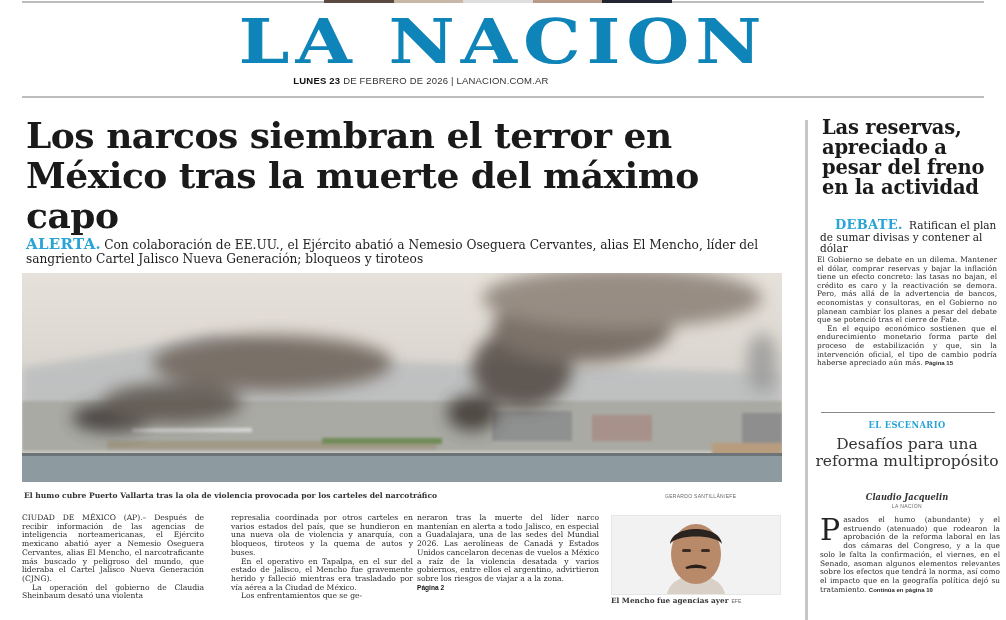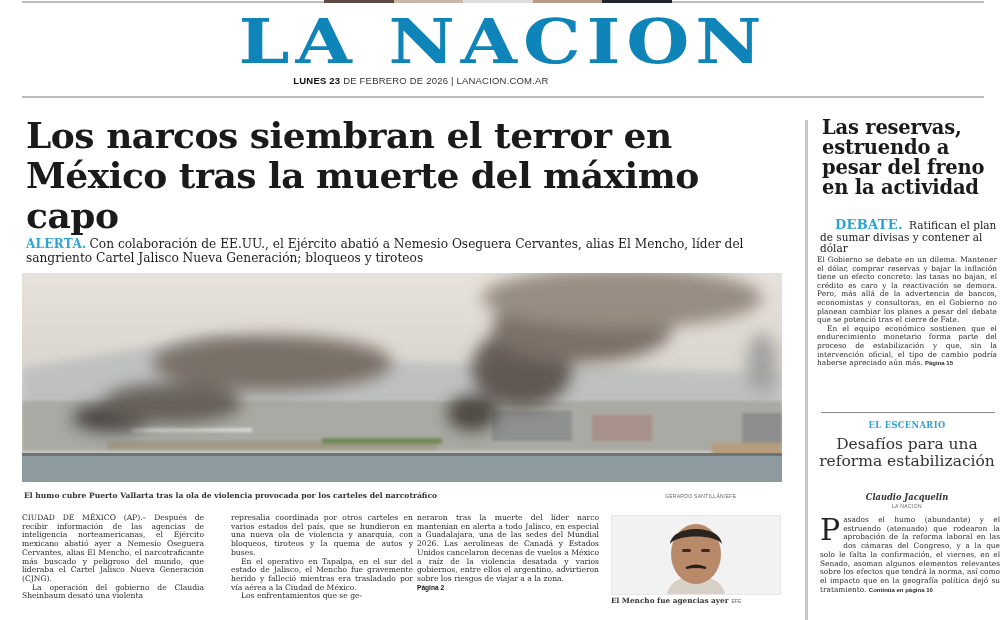--- a/index.html
+++ b/index.html
@@ -13,21 +13,21 @@
 
   
   .logo { left:0; width:1006px; top:10px; text-align:center; font-family:"DejaVu Serif", serif; font-weight:bold; font-size:62px; letter-spacing:5px; line-height:64px; transform:scaleX(1.17); transform-origin:center; }
   .dateline { left:0; width:842px; top:75px; text-align:center; font-family:"Liberation Sans", sans-serif; font-size:9.5px; color:#333; letter-spacing:0.2px; }
   .dateline b { font-weight:bold; color:#111; }
   .mast-rule { left:22px; right:22px; top:96px; height:2px; background:#bdbdbd; }
 
   
   .headline { left:26px; top:115px; width:760px; font-family:"DejaVu Serif", serif; font-weight:bold; font-size:36px; line-height:40px; letter-spacing:-0.5px; color:#1a1a1a; }
   .deck { left:26px; top:237px; width:770px; font-family:"DejaVu Serif", serif; font-size:12.2px; line-height:14px; color:#1e1e1e; }
-  .kicker { font-weight:bold; font-size:12px; letter-spacing:0.3px; margin-right:3px; }
+  .kicker { font-weight:bold; font-size:15px; letter-spacing:0.3px; margin-right:3px; }
 
   
   .photo { left:22px; top:273px; width:760px; height:209px; overflow:hidden; background:#d9d6d1; }
   .caption { left:24px; top:491px; font-family:"DejaVu Serif", serif; font-weight:bold; font-size:7.6px; color:#333; }
   .credit { left:665px; top:493px; font-family:"Liberation Sans", sans-serif; font-size:5px; color:#666; letter-spacing:0.3px; }
 
   
   .col { top:514px; width:182px; font-family:"DejaVu Serif", serif; font-size:7.6px; line-height:8.7px; color:#2a2a2a; text-align:justify; }
   .col p { margin:0; }
   .col .indent { text-indent:10px; }
@@ -144,26 +144,26 @@
     <ellipse cx="84" cy="38" rx="25" ry="30" fill="#b88a6a"></ellipse>
     <path d="M58 28 C60 8 108 8 110 28 C104 18 64 18 58 28 Z" fill="#2a2320"></path>
     <rect x="70" y="33" width="9" height="3" rx="1.5" fill="#3a2a22"></rect>
     <rect x="89" y="33" width="9" height="3" rx="1.5" fill="#3a2a22"></rect>
     <path d="M74 52 Q84 47 94 52 Q84 50 74 52 Z" fill="#2a1e18" stroke="#2a1e18" stroke-width="2"></path>
   </svg>
 </div>
 <div class="abs portrait-cap"><span>El Mencho fue agencias ayer</span><span class="c">EFE</span></div>
 
 <div class="abs vrule"></div>
-<div class="abs side-head">Las reservas, estruendo a pesar del freno en la actividad</div>
+<div class="abs side-head">Las reservas, apreciado a pesar del freno en la actividad</div>
 <div class="abs side-deck"><span class="kicker" style="color:#29a4d6">DEBATE.</span> <span>Ratifican el plan de sumar divisas y contener al dólar</span></div>
 <div class="abs side-body">
   <p>El Gobierno se debate en un dilema. Mantener el dólar, comprar reservas y bajar la inflación tiene un efecto concreto: las tasas no bajan, el crédito es caro y la reactivación se demora. Pero, más allá de la advertencia de bancos, economistas y consultoras, en el Gobierno no planean cambiar los planes a pesar del debate que se potenció tras el cierre de Fate.</p>
   <p class="indent"><span>En el equipo económico sostienen que el endurecimiento monetario forma parte del proceso de estabilización y que, sin la intervención oficial, el tipo de cambio podría haberse apreciado aún más.</span> <span class="ref">Página 15</span></p>
 </div>
 <div class="abs side-rule"></div>
 <div class="abs section-label" style="color:#29a4d6">EL ESCENARIO</div>
-<div class="abs column-title">Desafíos para una reforma estabilización</div>
+<div class="abs column-title">Desafíos para una reforma multipropósito</div>
 <div class="abs byline">Claudio Jacquelin</div>
 <div class="abs byline-sub">LA NACION</div>
 <div class="abs col-body">
   <span class="dropcap">P</span><span>asados el humo (abundante) y el estruendo (atenuado) que rodearon la aprobación de la reforma laboral en las dos cámaras del Congreso, y a la que solo le falta la confirmación, el viernes, en el Senado, asoman algunos elementos relevantes sobre los efectos que tendrá la norma, así como el impacto que en la geografía política dejó su tratamiento.</span> <span class="ref">Continúa en página 10</span>
 </div>
 
 </body></html>

